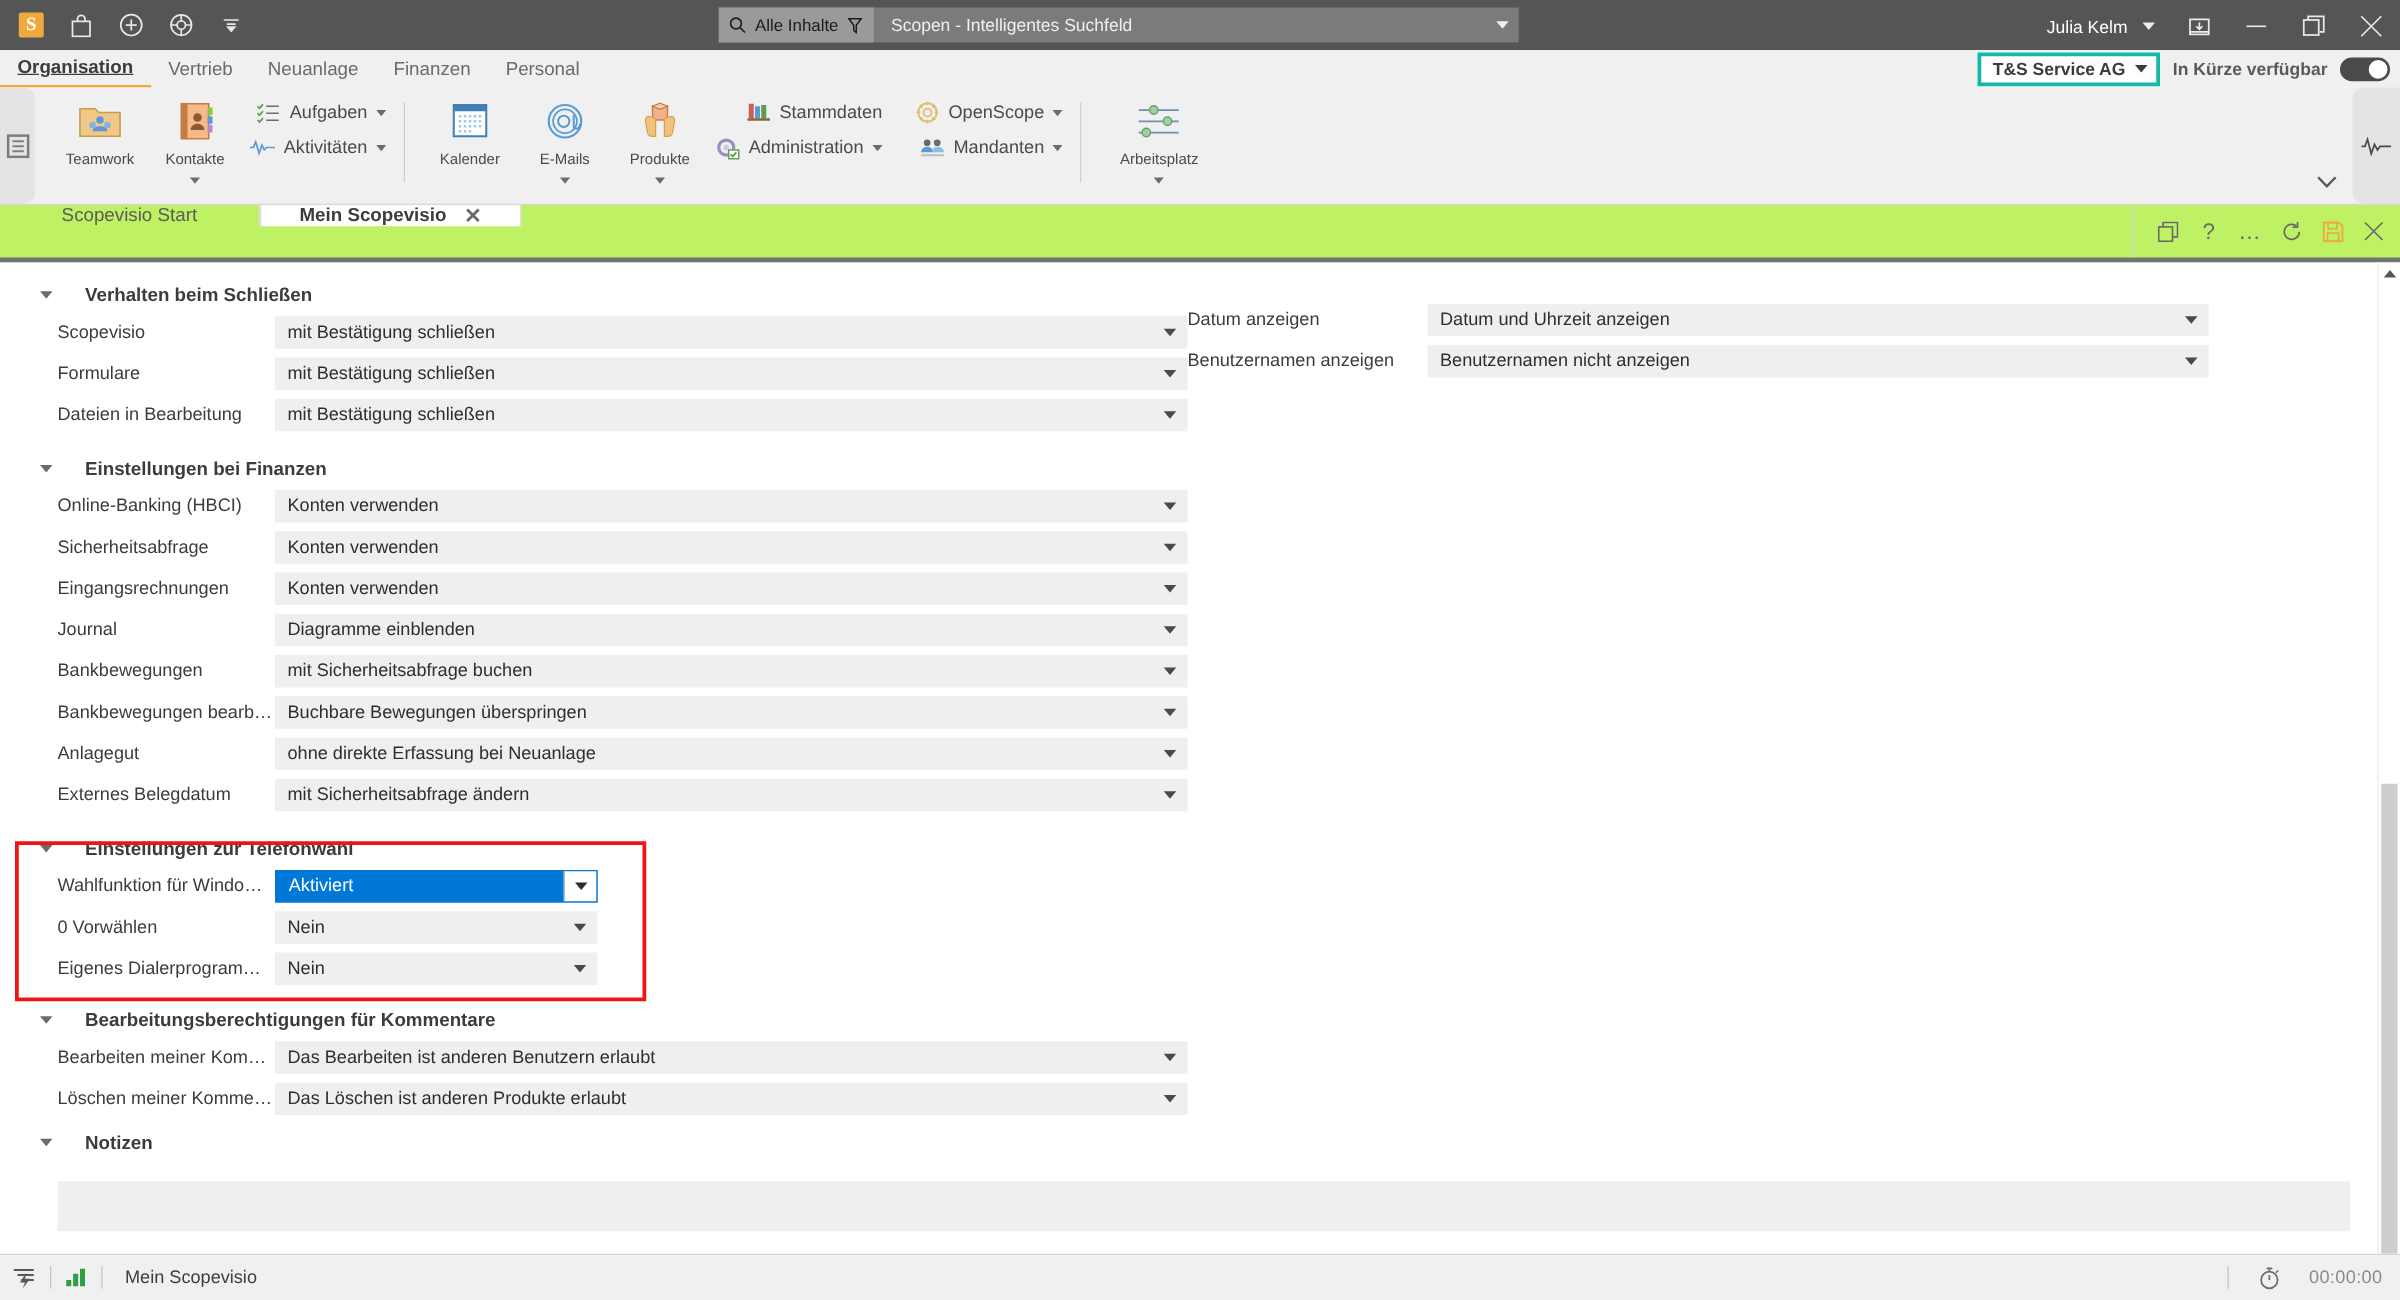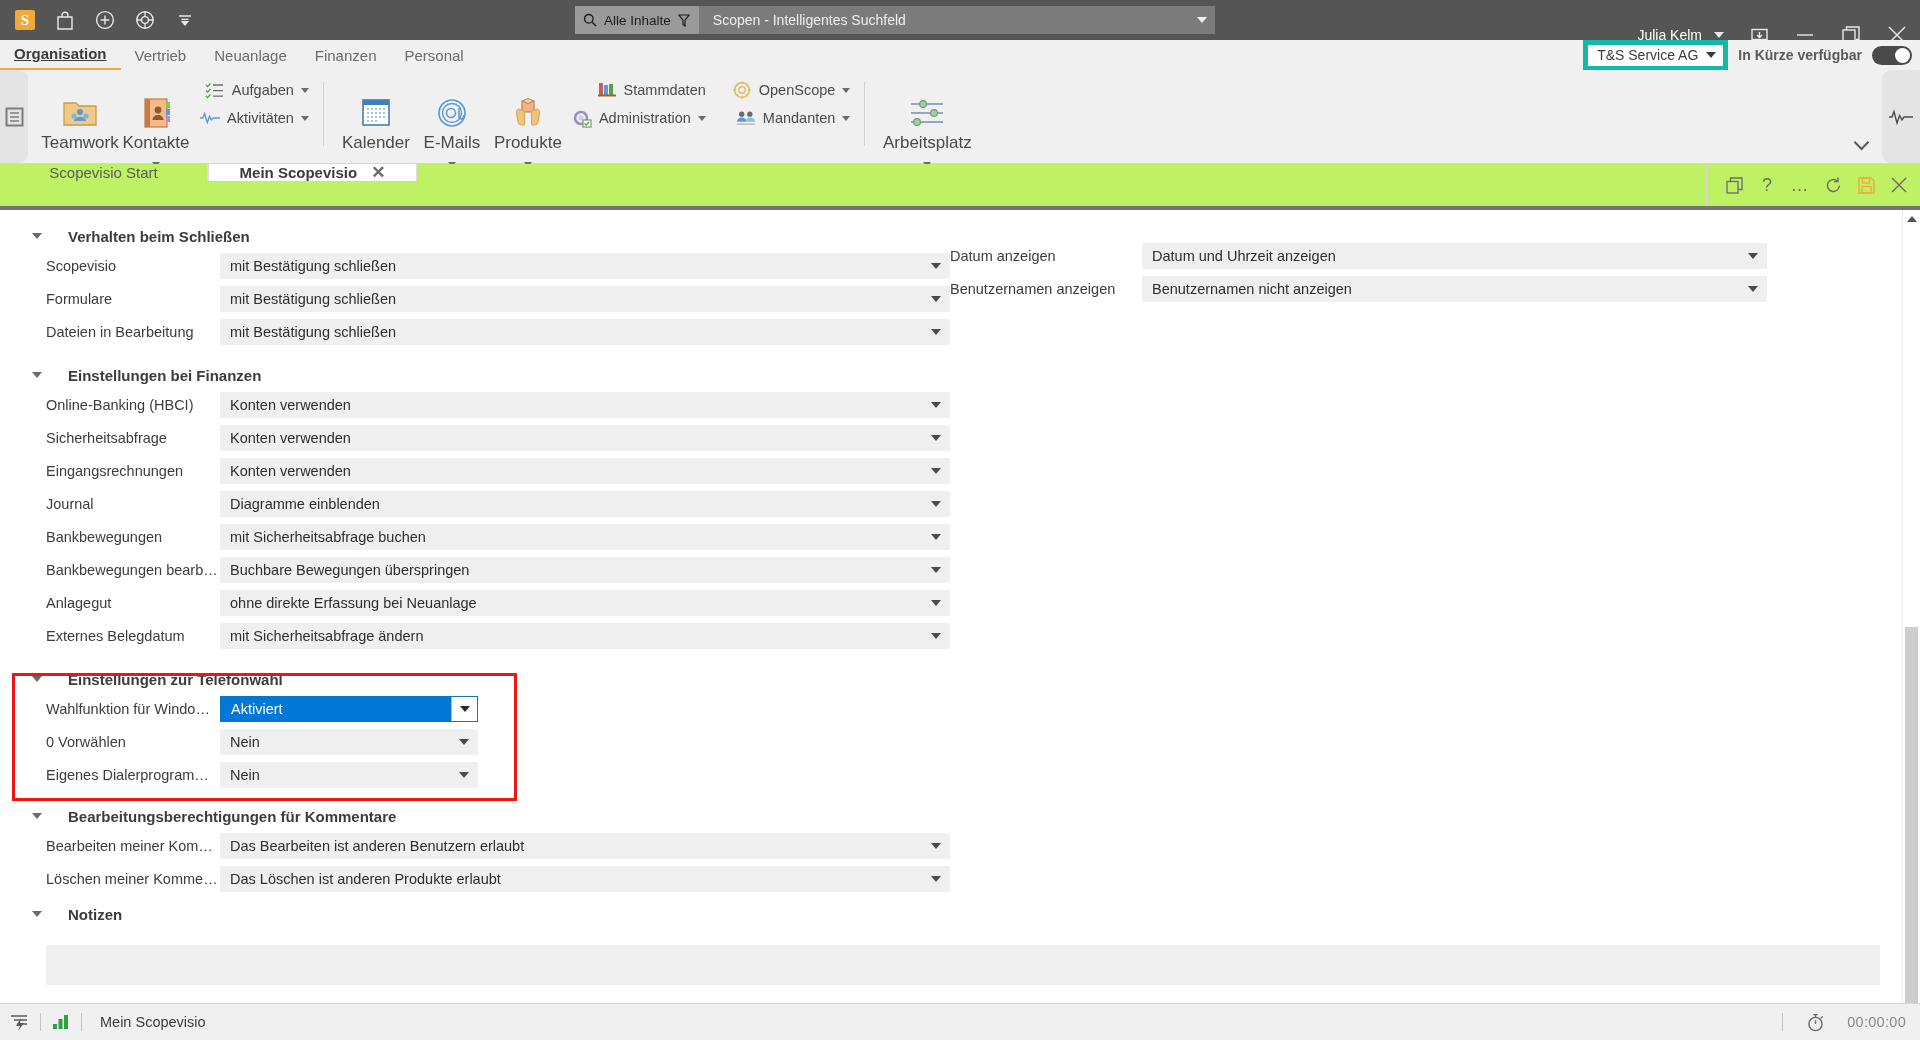--- a/index.html
+++ b/index.html
@@ -35,21 +35,21 @@
   }
   .search-left{
     display:flex;align-items:center;gap:7px;background:#9a9a9a;height:28px;
     padding:0 9px 0 8px;color:#1b1b1b;font-size:13.5px;white-space:nowrap;
   }
   .search-right{
     flex:1;display:flex;align-items:center;justify-content:space-between;
     padding:0 8px 0 14px;color:#efefef;font-size:14px;height:28px;
   }
   .tb-right{
-    position:absolute;right:0;top:15px;height:40px;display:flex;align-items:center;
+    position:absolute;right:0;top:1px;height:40px;display:flex;align-items:center;
   }
   .user-name{font-size:14px;color:#ffffff;padding-right:4px;white-space:nowrap;}
   .caret-down{
     width:0;height:0;border-left:5px solid transparent;border-right:5px solid transparent;
     border-top:6px solid currentColor;display:inline-block;
   }
   .win-btn{
     width:46px;height:40px;display:flex;align-items:center;justify-content:center;
     color:#eaeaea;
   }
@@ -60,22 +60,22 @@
     position:relative;border-bottom:0;
   }
   .menu-item{
     padding:0 14px;font-size:15px;color:#6b6b6b;line-height:29px;height:29px;white-space:nowrap;
   }
   .menu-item.active{color:#3c3c3c;font-weight:bold;border-bottom:2px solid #f0a93c;height:29px;text-decoration:underline;}
   .menubar-right{
     position:absolute;right:8px;top:0;height:30px;display:flex;align-items:center;gap:10px;
   }
   .company-sel{
-    background:#ffffff;border:5px solid #14b8a6;height:21px;display:flex;align-items:center;
-    gap:8px;padding:0 7px 0 9px;font-size:14px;font-weight:normal;color:#3c3c3c;white-space:nowrap;
+    background:#ffffff;border:3px solid #14b8a6;height:21px;display:flex;align-items:center;
+    gap:8px;padding:0 7px 0 9px;font-size:14px;font-weight:bold;color:#3c3c3c;white-space:nowrap;
   }
   .soon-label{font-size:14px;font-weight:bold;color:#5a5a5a;white-space:nowrap;}
   .toggle{
     width:40px;height:19px;border-radius:10px;background:#4a4a4a;position:relative;
   }
   .toggle .knob{
     position:absolute;right:2px;top:2px;width:15px;height:15px;border-radius:50%;background:#ffffff;
   }
 
   
@@ -84,21 +84,21 @@
     position:relative;border-bottom:1px solid #d6d6d6;
   }
   .ribbon-handle{
     width:28px;background:#e4e4e4;border-top-right-radius:9px;border-bottom-right-radius:9px;
     display:flex;align-items:center;justify-content:center;flex:0 0 28px;
   }
   .ribbon-body{flex:1;display:flex;align-items:flex-start;padding-left:14px;}
   .rgroup{display:flex;align-items:flex-start;height:93px;}
   .big-btn{
     width:76px;display:flex;flex-direction:column;align-items:center;padding-top:8px;
-    font-size:17px;color:#4a4a4a;margin-top:16px;
+    font-size:12px;color:#4a4a4a;
   }
   .big-btn .glyph{height:38px;display:flex;align-items:center;justify-content:center;}
   .big-btn .lbl{margin-top:4px;text-align:center;line-height:14px;white-space:nowrap;}
   .big-btn .dd{margin-top:2px;}
   .small-col{display:flex;flex-direction:column;padding-top:10px;gap:8px;margin-left:6px;align-items:flex-end;}
   .small-btn{display:flex;align-items:center;gap:7px;font-size:14.5px;color:#4a4a4a;white-space:nowrap;}
   .small-btn .glyph{width:20px;height:20px;display:flex;align-items:center;justify-content:center;}
   .rsep{width:1px;background:#d0d0d0;height:64px;margin:12px 14px 0 14px;flex:0 0 1px;}
   .tri-down{
     width:0;height:0;border-left:4.5px solid transparent;border-right:4.5px solid transparent;

